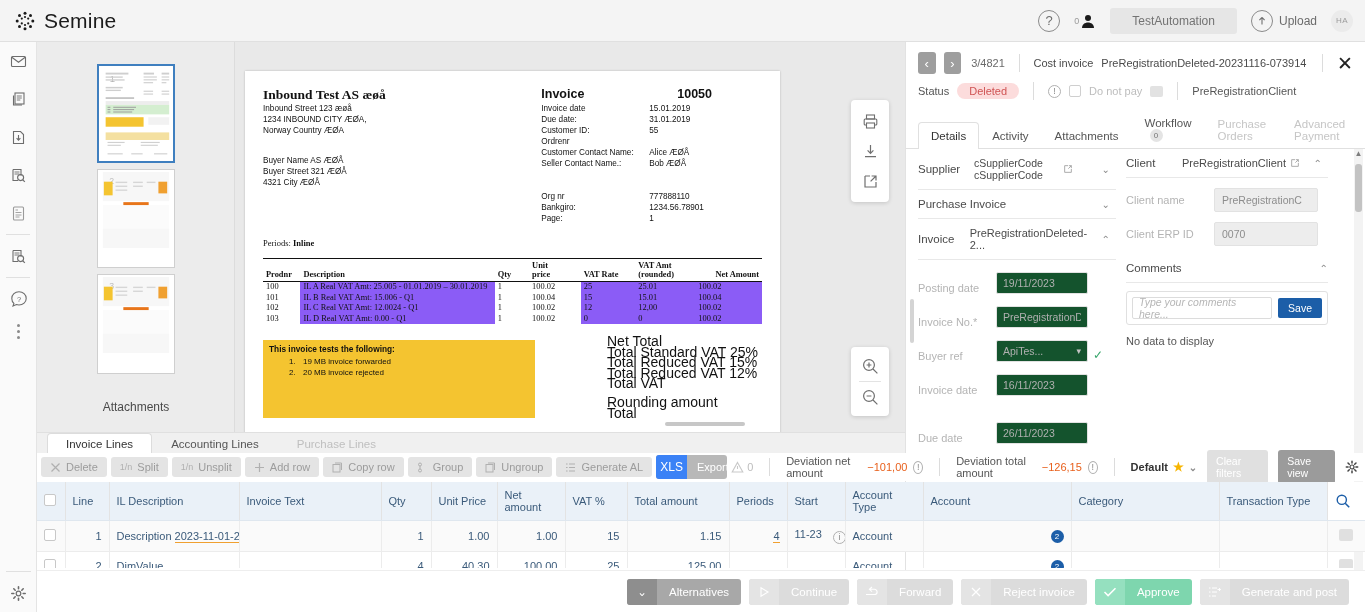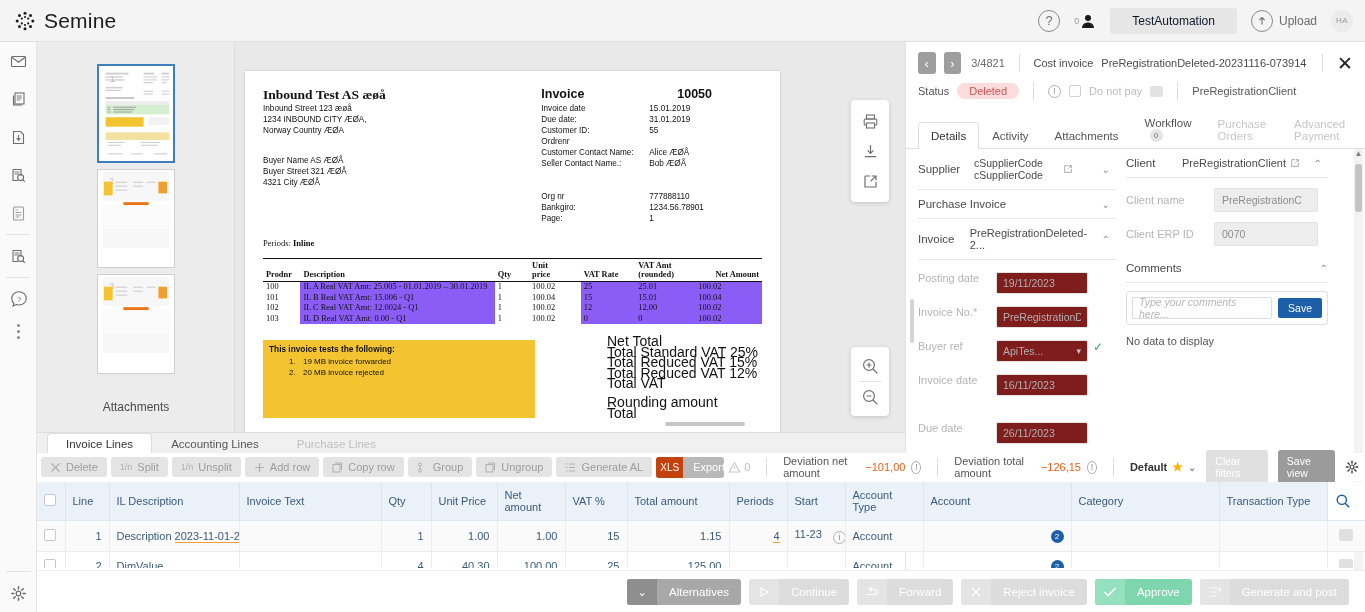--- a/index.html
+++ b/index.html
@@ -24,21 +24,21 @@
   .topbar-right { margin-left: auto; display: flex; align-items: center; gap: 14px; margin-right: 12px; }
   .circle-btn {
     width: 22px; height: 22px; border-radius: 50%; border: 1.3px solid #8b8b8b;
     display: flex; align-items: center; justify-content: center;
     font-size: 13px; color: #6f6f6f; cursor: pointer;
   }
   .notif-wrap { position: relative; display: flex; align-items: center; }
   .notif-count { font-size: 9px; color: #9a9a9a; margin-right: 1px; }
   .user-chip {
     background: #e6e6e6; border-radius: 3px; padding: 6px 22px;
-    font-size: 12px; color: #0f172a; cursor: pointer;
+    font-size: 12px; color: #737373; cursor: pointer;
   }
   .upload-grp { display: flex; align-items: center; gap: 6px; cursor: pointer; }
   .upload-label { font-size: 12px; color: #6b6b6b; }
   .avatar-circle {
     width: 22px; height: 22px; border-radius: 50%; background: #ebebeb;
     display: flex; align-items: center; justify-content: center;
     font-size: 8px; color: #9b9b9b; letter-spacing: .5px;
   }
 
   
@@ -167,24 +167,24 @@
   .accordion {
     border-bottom: 1px solid #e8e8e8; display: flex; align-items: center;
     padding: 8px 6px 8px 0; font-size: 11.5px; color: #4a4a4a; cursor: pointer;
   }
   .accordion .chev { margin-left: auto; color: #8a8a8a; font-size: 10px; }
   .acc-label { width: 56px; color: #4a4a4a; }
   .acc-val { color: #4a4a4a; font-size: 11px; }
   .ext-ic { color: #9b9b9b; font-size: 10px; margin-left: auto; margin-right: 8px; }
   .twoline { line-height: 12px; font-size: 10.5px; color: #4a4a4a; }
 
-  .frow { display: flex; align-items: flex-start; margin-top: 12px; }
+  .frow { display: flex; align-items: flex-end; margin-top: 12px; }
   .flabel { width: 78px; font-size: 11px; color: #b4b4b4; display: flex; align-items: center; gap: 4px; }
   .finput {
-    width: 92px; height: 22px; background: #7f1d1d; border: 1px solid #e2e2e2; border-radius: 2px;
+    width: 92px; height: 22px; background: #14532d; border: 1px solid #e2e2e2; border-radius: 2px;
     font-size: 10.5px; color: #b0b0b0; display: flex; align-items: center; padding: 0 6px;
   }
   .finput.empty { background: #f7f7f7; }
   .finput .cv { flex: 1; overflow: hidden; white-space: nowrap; }
   .chk-ok { color: #3aa76d; font-size: 12px; margin-left: 5px; }
   .caret-sm { color: #c3c3c3; font-size: 9px; }
   .info-ic {
     width: 11px; height: 11px; border-radius: 50%; border: 1px solid #b8b8b8;
     font-size: 7.5px; color: #9a9a9a; display: inline-flex; align-items: center; justify-content: center;
   }
@@ -239,21 +239,21 @@
   .toolbar {
     position: absolute; left: 37px; top: 453px; width: 1328px; height: 28px;
     background: #fff; display: flex; align-items: center; padding-left: 4px; gap: 4px;
   }
   .tb-btn {
     display: flex; align-items: center; gap: 5px; padding: 4px 9px; border-radius: 3px;
     background: #e4e4e4; color: #9c9c9c; font-size: 11px; cursor: pointer; white-space: nowrap;
   }
   .tb-btn .tbi { color: #b0b0b0; font-size: 11px; display:flex; align-items:center; }
   .tb-btn.xls { background: #b8b8b8; color: #fff; padding: 0; overflow: hidden; }
-  .tb-btn.xls .xlsmark { background: #c2410c; color: #fff; font-size: 10px; padding: 5px 4px; }
+  .tb-btn.xls .xlsmark { background: #3b82f6; color: #fff; font-size: 12px; padding: 5px 4px; }
   .tb-btn.xls .xlstxt { padding: 4px 8px 4px 5px; }
 
   .tb-right { margin-left: auto; display: flex; align-items: center; gap: 10px; padding-right: 6px; }
   .warn-grp { display: flex; align-items: center; gap: 3px; color: #bdbdbd; font-size: 11px; }
   .dev-grp { display: flex; align-items: center; gap: 6px; font-size: 11px; color: #555; }
   .dev-val { color: #e8601c; }
   .excl-ic {
     width: 13px; height: 13px; border-radius: 50%; border: 1px solid #b0b0b0;
     font-size: 9px; color: #8a8a8a; display: flex; align-items: center; justify-content: center;
   }

